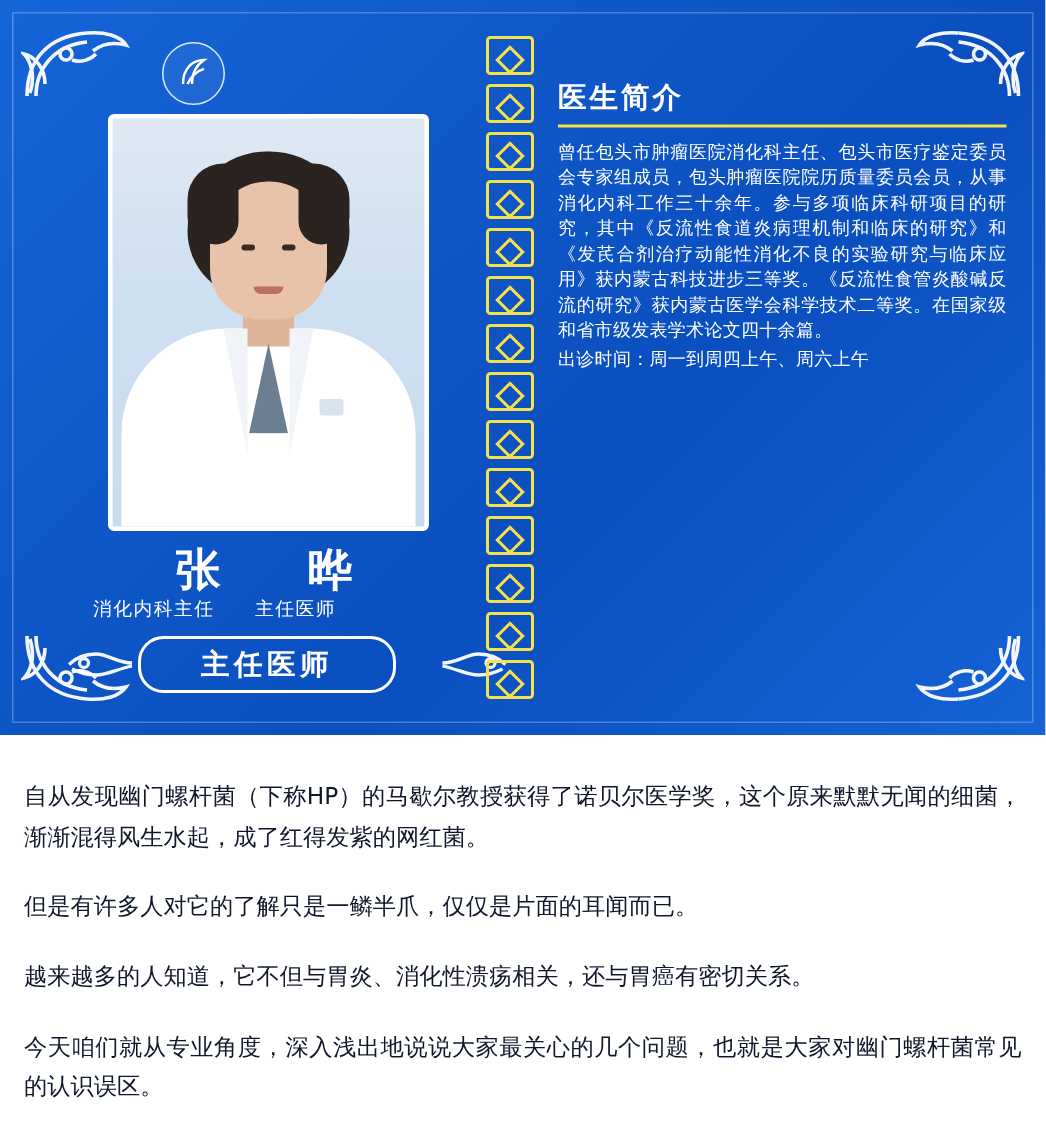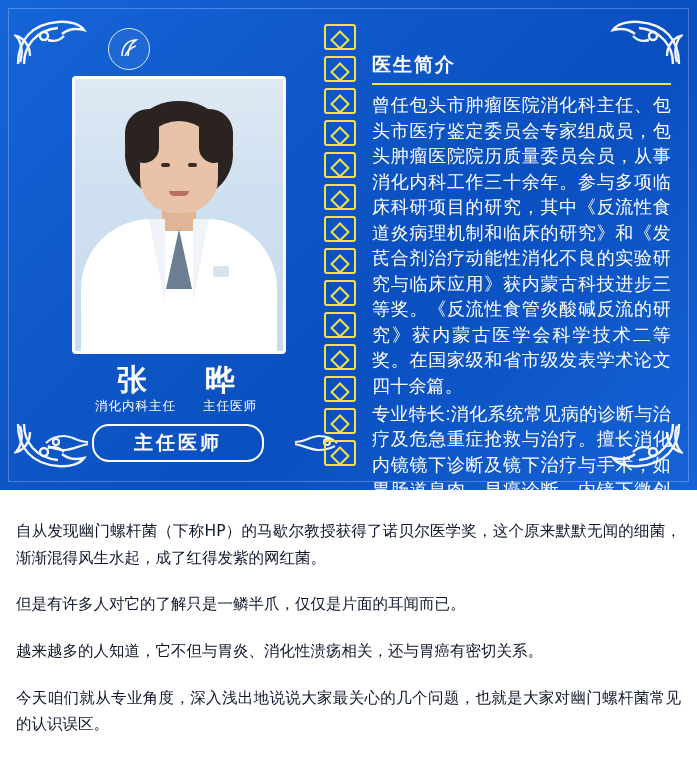--- a/index.html
+++ b/index.html
@@ -202,21 +202,20 @@
     font-size: 30px;
     font-weight: bold;
     letter-spacing: 14px;
     text-indent: 14px;
     font-family: "DejaVu Serif", serif;
   }
   .doc-titles {
     position: absolute;
     left: 62px; top: 398px;
     width: 228px;
-    text-align: center;
     color: #ffffff;
     font-size: 12.5px;
     letter-spacing: 1px;
   }
   .dept-badge {
     position: absolute;
     left: 92px; top: 424px;
     width: 168px;
     height: 34px;
     border: 2px solid #ffffff;
@@ -289,21 +288,21 @@
     padding-bottom: 5px;
   }
   .info-rule {
     height: 2px;
     background: #f5e14b;
     width: 100%;
     margin-bottom: 8px;
   }
   .info-body p {
     margin: 0 0 2px 0;
-    font-size: 18px;
+    font-size: 12px;
     line-height: 1.42;
     letter-spacing: .2px;
     text-align: justify;
   }
 
   
   .article {
     padding: 28px 16px 10px 16px;
     box-sizing: border-box;
   }
@@ -437,21 +436,20 @@
       <div class="orn-cell"></div>
     <div class="orn-cell"></div>
       <div class="orn-cell"></div>
   </div>
 
   <div class="info-panel">
     <div class="info-title">医生简介</div>
     <div class="info-rule"></div>
     <div class="info-body">
       <p>曾任包头市肿瘤医院消化科主任、包头市医疗鉴定委员会专家组成员，包头肿瘤医院院历质量委员会员，从事消化内科工作三十余年。参与多项临床科研项目的研究，其中《反流性食道炎病理机制和临床的研究》和《发芪合剂治疗动能性消化不良的实验研究与临床应用》获内蒙古科技进步三等奖。《反流性食管炎酸碱反流的研究》获内蒙古医学会科学技术二等奖。在国家级和省市级发表学术论文四十余篇。</p>
-      <p>专业特长:消化系统常见病的诊断与治疗及危急重症抢救与治疗。擅长消化内镜镜下诊断及镜下治疗与手术，如胃肠道息肉、早癌诊断、内镜下微创治疗食管扩张、胃、肠EMR、APC等。各种消化系统疾病(食管、胃、肠、肝、胆、胰等)，特别是消化性溃疡及胃、食管反流性疾病、炎性肠病的诊断和治疗。</p>
       <p>出诊时间：周一到周四上午、周六上午</p>
     </div>
   </div>
 </div>
 
 <div class="article">
   <p>自从发现幽门螺杆菌（下称HP）的马歇尔教授获得了诺贝尔医学奖，这个原来默默无闻的细菌，渐渐混得风生水起，成了红得发紫的网红菌。</p>
   <p>但是有许多人对它的了解只是一鳞半爪，仅仅是片面的耳闻而已。</p>
   <p>越来越多的人知道，它不但与胃炎、消化性溃疡相关，还与胃癌有密切关系。</p>
   <p>今天咱们就从专业角度，深入浅出地说说大家最关心的几个问题，也就是大家对幽门螺杆菌常见的认识误区。</p>

